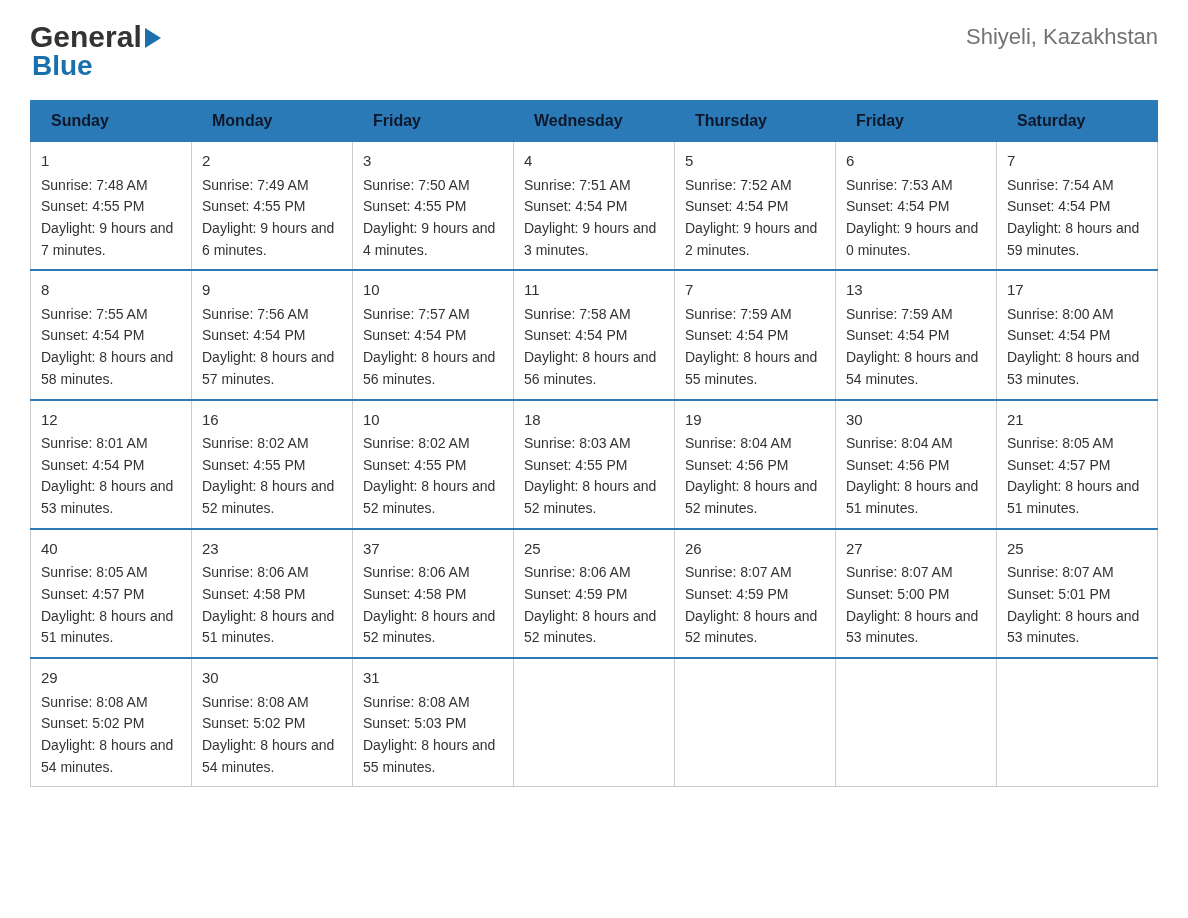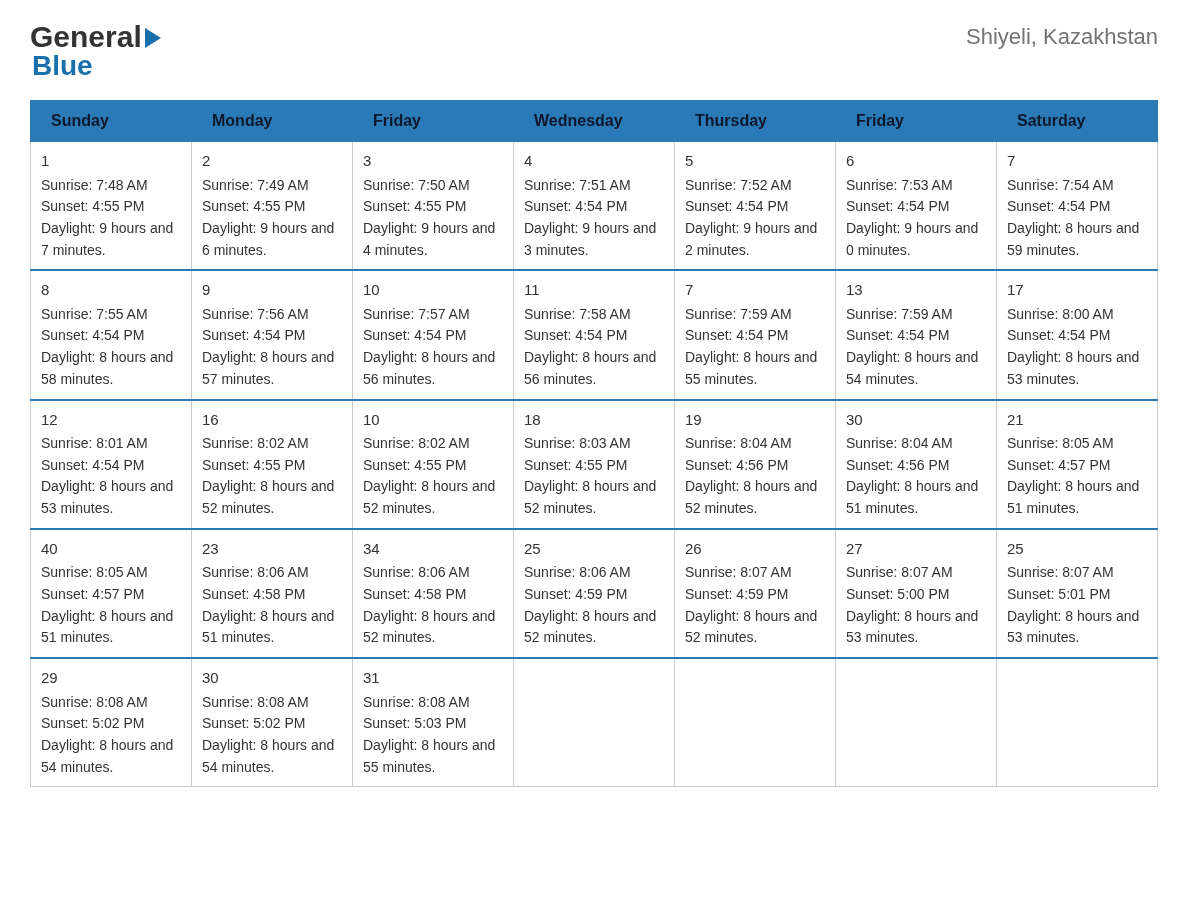--- a/index.html
+++ b/index.html
@@ -141,21 +141,21 @@
         <td><span class="day-number">16</span><span class="day-info">Sunrise: 8:02 AM<br>Sunset: 4:55 PM<br>Daylight: 8 hours and 52 minutes.</span></td>
         <td><span class="day-number">10</span><span class="day-info">Sunrise: 8:02 AM<br>Sunset: 4:55 PM<br>Daylight: 8 hours and 52 minutes.</span></td>
         <td><span class="day-number">18</span><span class="day-info">Sunrise: 8:03 AM<br>Sunset: 4:55 PM<br>Daylight: 8 hours and 52 minutes.</span></td>
         <td><span class="day-number">19</span><span class="day-info">Sunrise: 8:04 AM<br>Sunset: 4:56 PM<br>Daylight: 8 hours and 52 minutes.</span></td>
         <td><span class="day-number">30</span><span class="day-info">Sunrise: 8:04 AM<br>Sunset: 4:56 PM<br>Daylight: 8 hours and 51 minutes.</span></td>
         <td><span class="day-number">21</span><span class="day-info">Sunrise: 8:05 AM<br>Sunset: 4:57 PM<br>Daylight: 8 hours and 51 minutes.</span></td>
       </tr>
       <tr class="row-border-top">
         <td><span class="day-number">40</span><span class="day-info">Sunrise: 8:05 AM<br>Sunset: 4:57 PM<br>Daylight: 8 hours and 51 minutes.</span></td>
         <td><span class="day-number">23</span><span class="day-info">Sunrise: 8:06 AM<br>Sunset: 4:58 PM<br>Daylight: 8 hours and 51 minutes.</span></td>
-        <td><span class="day-number">34</span><span class="day-info">Sunrise: 8:06 AM<br>Sunset: 4:58 PM<br>Daylight: 8 hours and 52 minutes.</span></td>
+        <td><span class="day-number">37</span><span class="day-info">Sunrise: 8:06 AM<br>Sunset: 4:58 PM<br>Daylight: 8 hours and 52 minutes.</span></td>
         <td><span class="day-number">25</span><span class="day-info">Sunrise: 8:06 AM<br>Sunset: 4:59 PM<br>Daylight: 8 hours and 52 minutes.</span></td>
         <td><span class="day-number">26</span><span class="day-info">Sunrise: 8:07 AM<br>Sunset: 4:59 PM<br>Daylight: 8 hours and 52 minutes.</span></td>
         <td><span class="day-number">27</span><span class="day-info">Sunrise: 8:07 AM<br>Sunset: 5:00 PM<br>Daylight: 8 hours and 53 minutes.</span></td>
         <td><span class="day-number">25</span><span class="day-info">Sunrise: 8:07 AM<br>Sunset: 5:01 PM<br>Daylight: 8 hours and 53 minutes.</span></td>
       </tr>
       <tr class="row-border-top">
         <td><span class="day-number">29</span><span class="day-info">Sunrise: 8:08 AM<br>Sunset: 5:02 PM<br>Daylight: 8 hours and 54 minutes.</span></td>
         <td><span class="day-number">30</span><span class="day-info">Sunrise: 8:08 AM<br>Sunset: 5:02 PM<br>Daylight: 8 hours and 54 minutes.</span></td>
         <td><span class="day-number">31</span><span class="day-info">Sunrise: 8:08 AM<br>Sunset: 5:03 PM<br>Daylight: 8 hours and 55 minutes.</span></td>
         <td class="empty-cell"></td>

